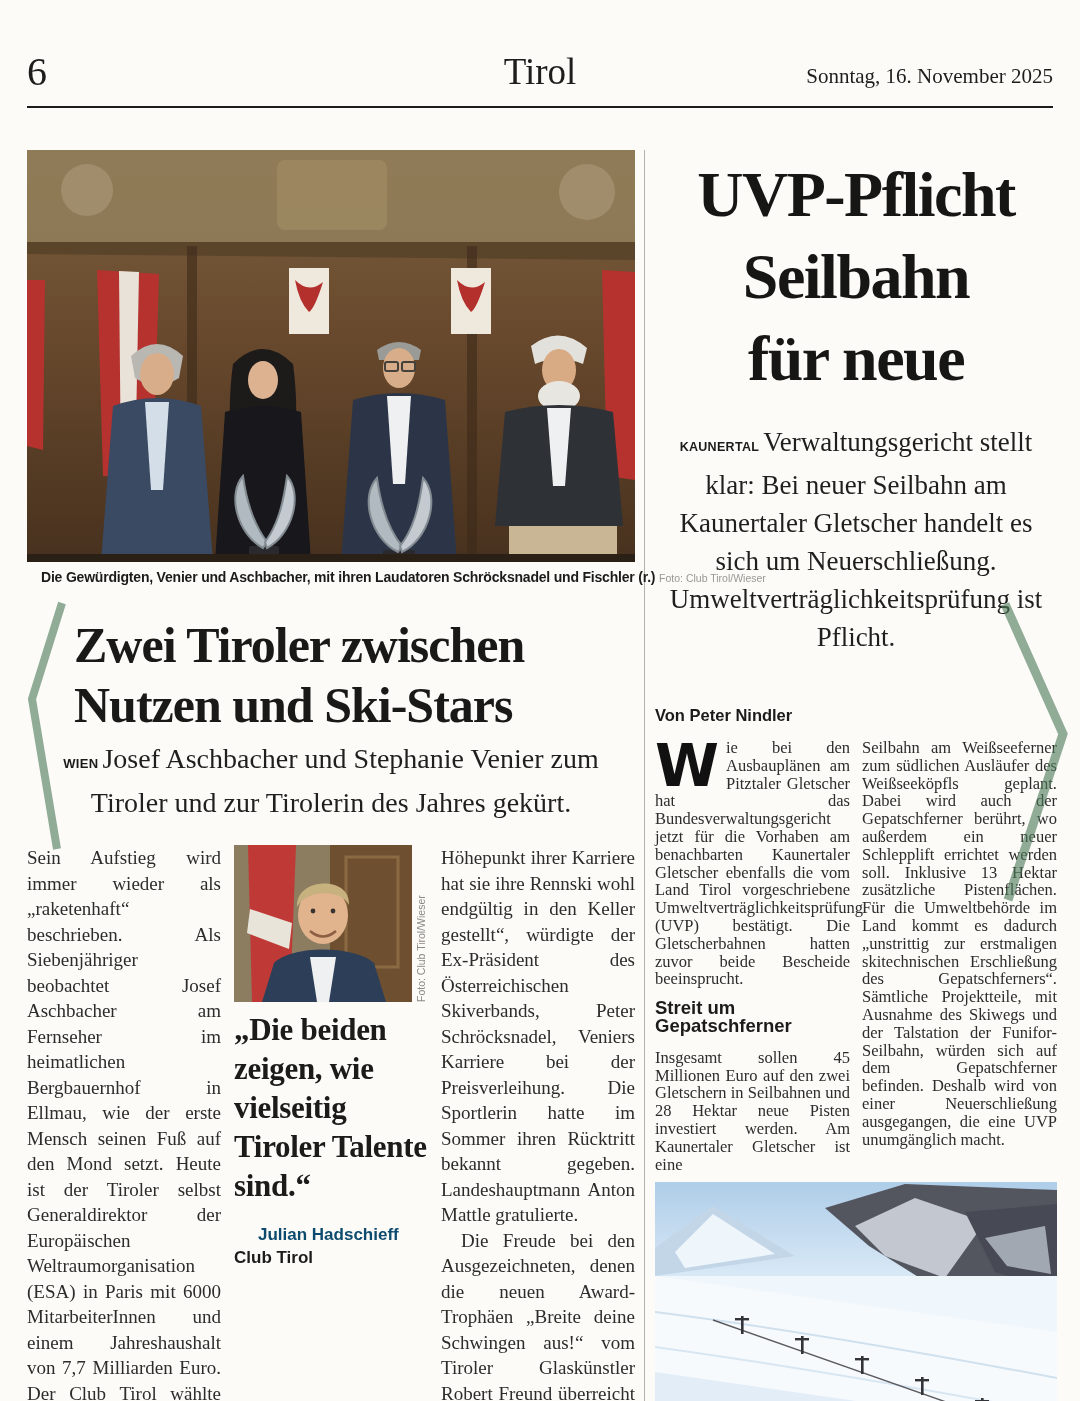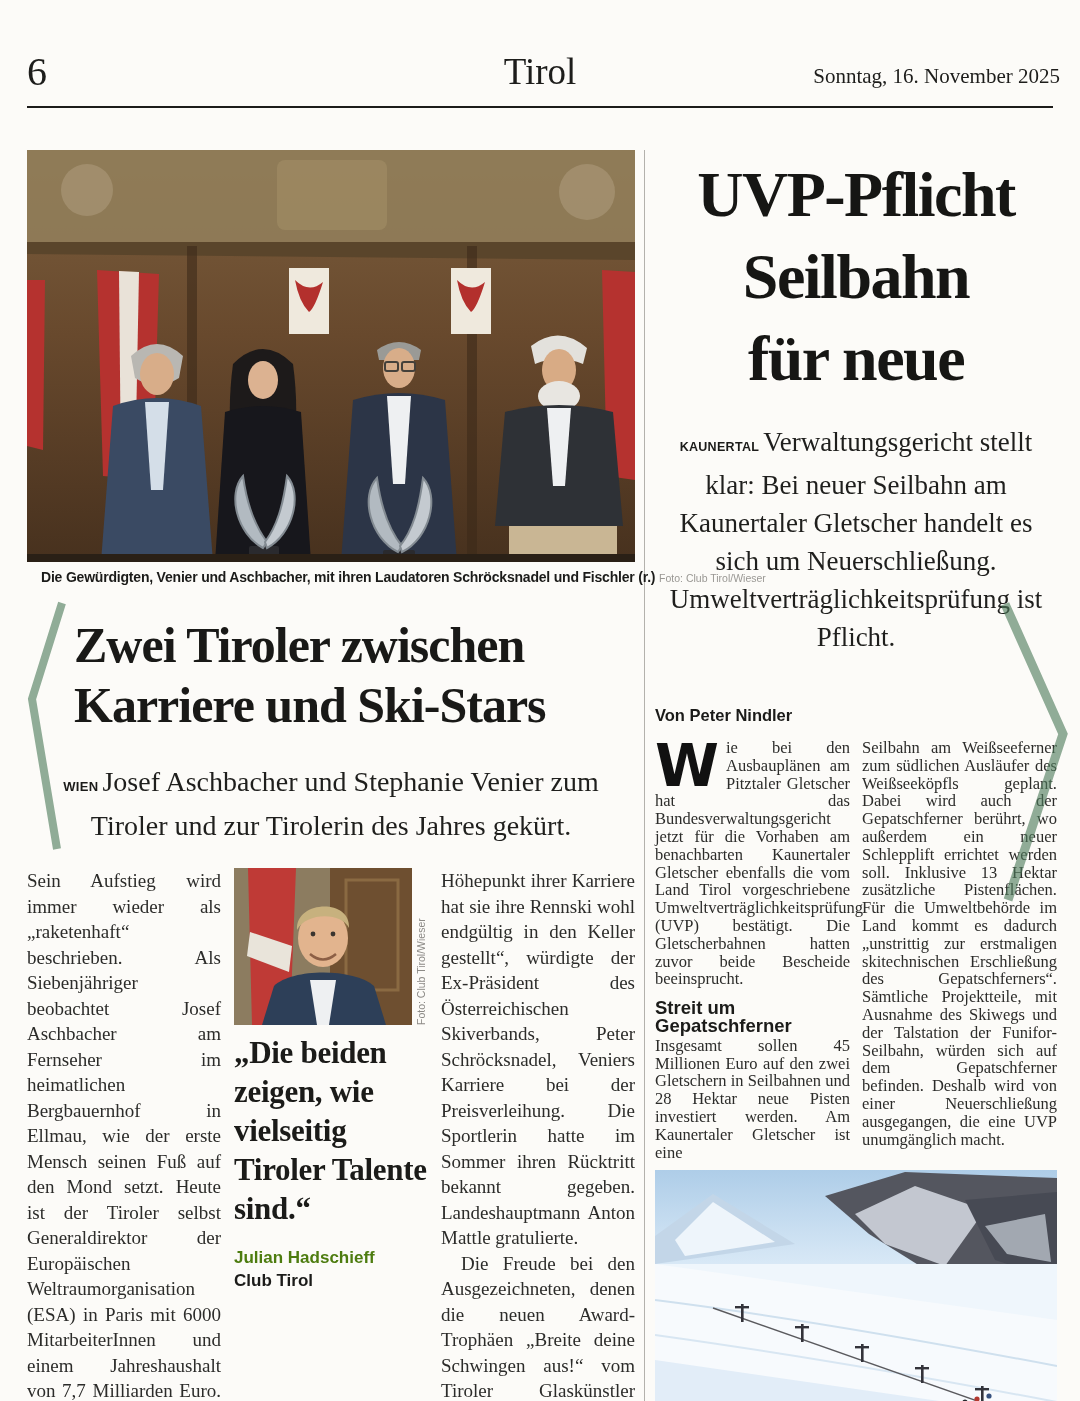--- a/index.html
+++ b/index.html
@@ -8,75 +8,75 @@
     background: #fcfbf8;
     color: #1d1d1b;
     font-family: "Liberation Serif", "DejaVu Serif", serif;
     position: relative;
   }
   .page { position: relative; width: 1080px; height: 1401px; overflow: hidden; }
 
   
   .page-number { position: absolute; left: 27px; top: 48px; font-size: 40px; }
   .section-title { position: absolute; left: 0; right: 0; top: 50px; text-align: center; font-size: 37px; }
-  .page-date { position: absolute; right: 20px; top: 64px; font-size: 21px; }
+  .page-date { position: absolute; right: 27px; top: 64px; font-size: 21px; }
   .masthead-rule { position: absolute; left: 27px; right: 27px; top: 106px; height: 2px; background: #1c1c1a; }
 
   
   .article-left { position: absolute; left: 27px; top: 150px; width: 608px; }
   .article-right { position: absolute; left: 655px; top: 150px; width: 402px; }
   .article-divider { position: absolute; left: 644px; top: 150px; bottom: 0; width: 1px; background: #b3b1ac; }
 
   
   .photo-main { width: 608px; height: 412px; display: block; }
   .photo-caption { margin-top: 7px; font-family: "Liberation Sans", "DejaVu Sans", sans-serif;
     font-weight: 700; font-size: 14px; letter-spacing: -0.2px; white-space: nowrap; color: #1b1b19; margin-left: 14px; }
   .photo-credit { font-weight: 400; font-size: 10.5px; color: #9a9894; letter-spacing: 0; }
 
   
   .hl-left { margin-top: 30px; padding-left: 47px; font-weight: 700; font-size: 50px;
     line-height: 60px; letter-spacing: -1px; color: #191917; position: relative; z-index: 2; }
-  .standfirst-left { margin-top: 27px; text-align: center; font-size: 28px; line-height: 39px; color: #1f1f1d; position: relative; z-index: 2; }
+  .standfirst-left { margin-top: 4px; text-align: center; font-size: 28px; line-height: 39px; color: #1f1f1d; position: relative; z-index: 2; }
   .dateline { font-family: "Liberation Sans", "DejaVu Sans", sans-serif; font-weight: 700;
     font-size: 13px; letter-spacing: 0.3px; text-transform: uppercase; margin-right: 4px; color: #1b1b19; }
 
   
   .cols-left { margin-top: 23px; display: flex; gap: 13px; }
   .col-l { width: 194px; flex: none; }
   .bodytext { font-size: 19px; line-height: 25.5px; text-align: justify; color: #2c2c2a;
     hyphens: auto; -webkit-hyphens: auto; }
   .bodytext p { margin: 0; }
   .bodytext p.indent { text-indent: 20px; }
 
   .portrait-wrap { position: relative; width: 194px; height: 157px; }
   .photo-portrait { width: 178px; height: 157px; display: block; }
   .credit-vertical { position: absolute; left: 181px; top: 0; height: 157px;
     writing-mode: vertical-rl; transform: rotate(180deg);
     font-family: "Liberation Sans", "DejaVu Sans", sans-serif; font-size: 10.5px; color: #8c8a86; }
   .pull-quote { margin-top: 8px; font-weight: 700; font-size: 31px; line-height: 39px;
     letter-spacing: -0.3px; color: #1b1b19; }
   .quote-author { margin-top: 18px; font-family: "Liberation Sans", "DejaVu Sans", sans-serif;
-    font-weight: 700; font-size: 17px; line-height: 23px; color: #4d7c0f; }
+    font-weight: 700; font-size: 17px; line-height: 23px; color: #0c4a6e; margin-left: 24px; }
   .quote-role { font-family: "Liberation Sans", "DejaVu Sans", sans-serif;
     font-weight: 700; font-size: 17px; line-height: 23px; color: #1b1b19; }
 
   
   .hl-right { padding-top: 4px; text-align: center; font-weight: 700; font-size: 64px;
     line-height: 82px; letter-spacing: -1.5px; color: #161614; }
   .standfirst-right { margin-top: 23px; text-align: center; font-size: 27px; line-height: 38px; color: #1f1f1d; }
   .byline { margin-top: 50px; font-family: "Liberation Sans", "DejaVu Sans", sans-serif;
     font-weight: 700; font-size: 16.5px; color: #1b1b19; }
   .cols-right { margin-top: 14px; display: flex; gap: 12px; position: relative; z-index: 2; }
   .col-r { width: 195px; flex: none; }
   .bodytext-sm { font-size: 16.5px; line-height: 17.8px; text-align: justify; color: #2c2c2a;
     hyphens: auto; -webkit-hyphens: auto; }
   .bodytext-sm p { margin: 0; }
   .dropcap { float: left; font-family: "DejaVu Sans", "Liberation Sans", sans-serif;
     font-weight: 700; font-size: 58px; line-height: 49px; margin: 3px 7px 0 0; color: #111; }
-  .subhead { margin: 11px 0 2px; font-family: "Liberation Sans", "DejaVu Sans", sans-serif;
+  .subhead { margin: 11px 0 14px; font-family: "Liberation Sans", "DejaVu Sans", sans-serif;
     font-weight: 700; font-size: 18.5px; color: #1b1b19; text-align: left; }
   .photo-ski { margin-top: 9px; width: 402px; height: 277px; display: block; }
 
   
   .chevron { position: absolute; z-index: 3; pointer-events: none; opacity: 0.62; }
   .chevron-left { left: 24px; top: 595px; }
   .chevron-right { left: 983px; top: 592px; }
 </style>
 </head>
 <body>
@@ -154,21 +154,21 @@
       <rect x="0" y="404" width="608" height="8" fill="#2a2016"></rect>
     </svg>
 
     <div class="photo-caption">
       <span>Die Gewürdigten, Venier und Aschbacher, mit ihren Laudatoren Schröcksnadel und Fischler (r.)</span>
       <span class="photo-credit">Foto: Club Tirol/Wieser</span>
     </div>
 
     <h1 class="hl-left">
       <span style="display:block">Zwei Tiroler zwischen</span>
-      <span style="display:block">Karriere und Ski-Stars</span>
+      <span style="display:block">Nutzen und Ski-Stars</span>
     </h1>
 
     <div class="standfirst-left">
       <span class="dateline">Wien</span><span>Josef Aschbacher und Stephanie Venier zum Tiroler und zur Tirolerin des Jahres gekürt.</span>
     </div>
 
     <div class="cols-left">
       <div class="col-l bodytext">
         <p>Sein Aufstieg wird immer wieder als „raketenhaft“ beschrieben. Als Siebenjähriger beobachtet Josef Aschbacher am Fernseher im heimatlichen Bergbauernhof in Ellmau, wie der erste Mensch seinen Fuß auf den Mond setzt. Heute ist der Tiroler selbst Generaldirektor der Europäischen Weltraumorganisation (ESA) in Paris mit 6000 MitarbeiterInnen und einem Jahreshaushalt von 7,7 Milliarden Euro. Der Club Tirol wählte den 63-Jährigen zum Tiroler des Jahres. Das Businessnetzwerk für 40.000 TirolerInnen, die in und um Wien leben, vergibt den Preis jährlich.</p>
 

